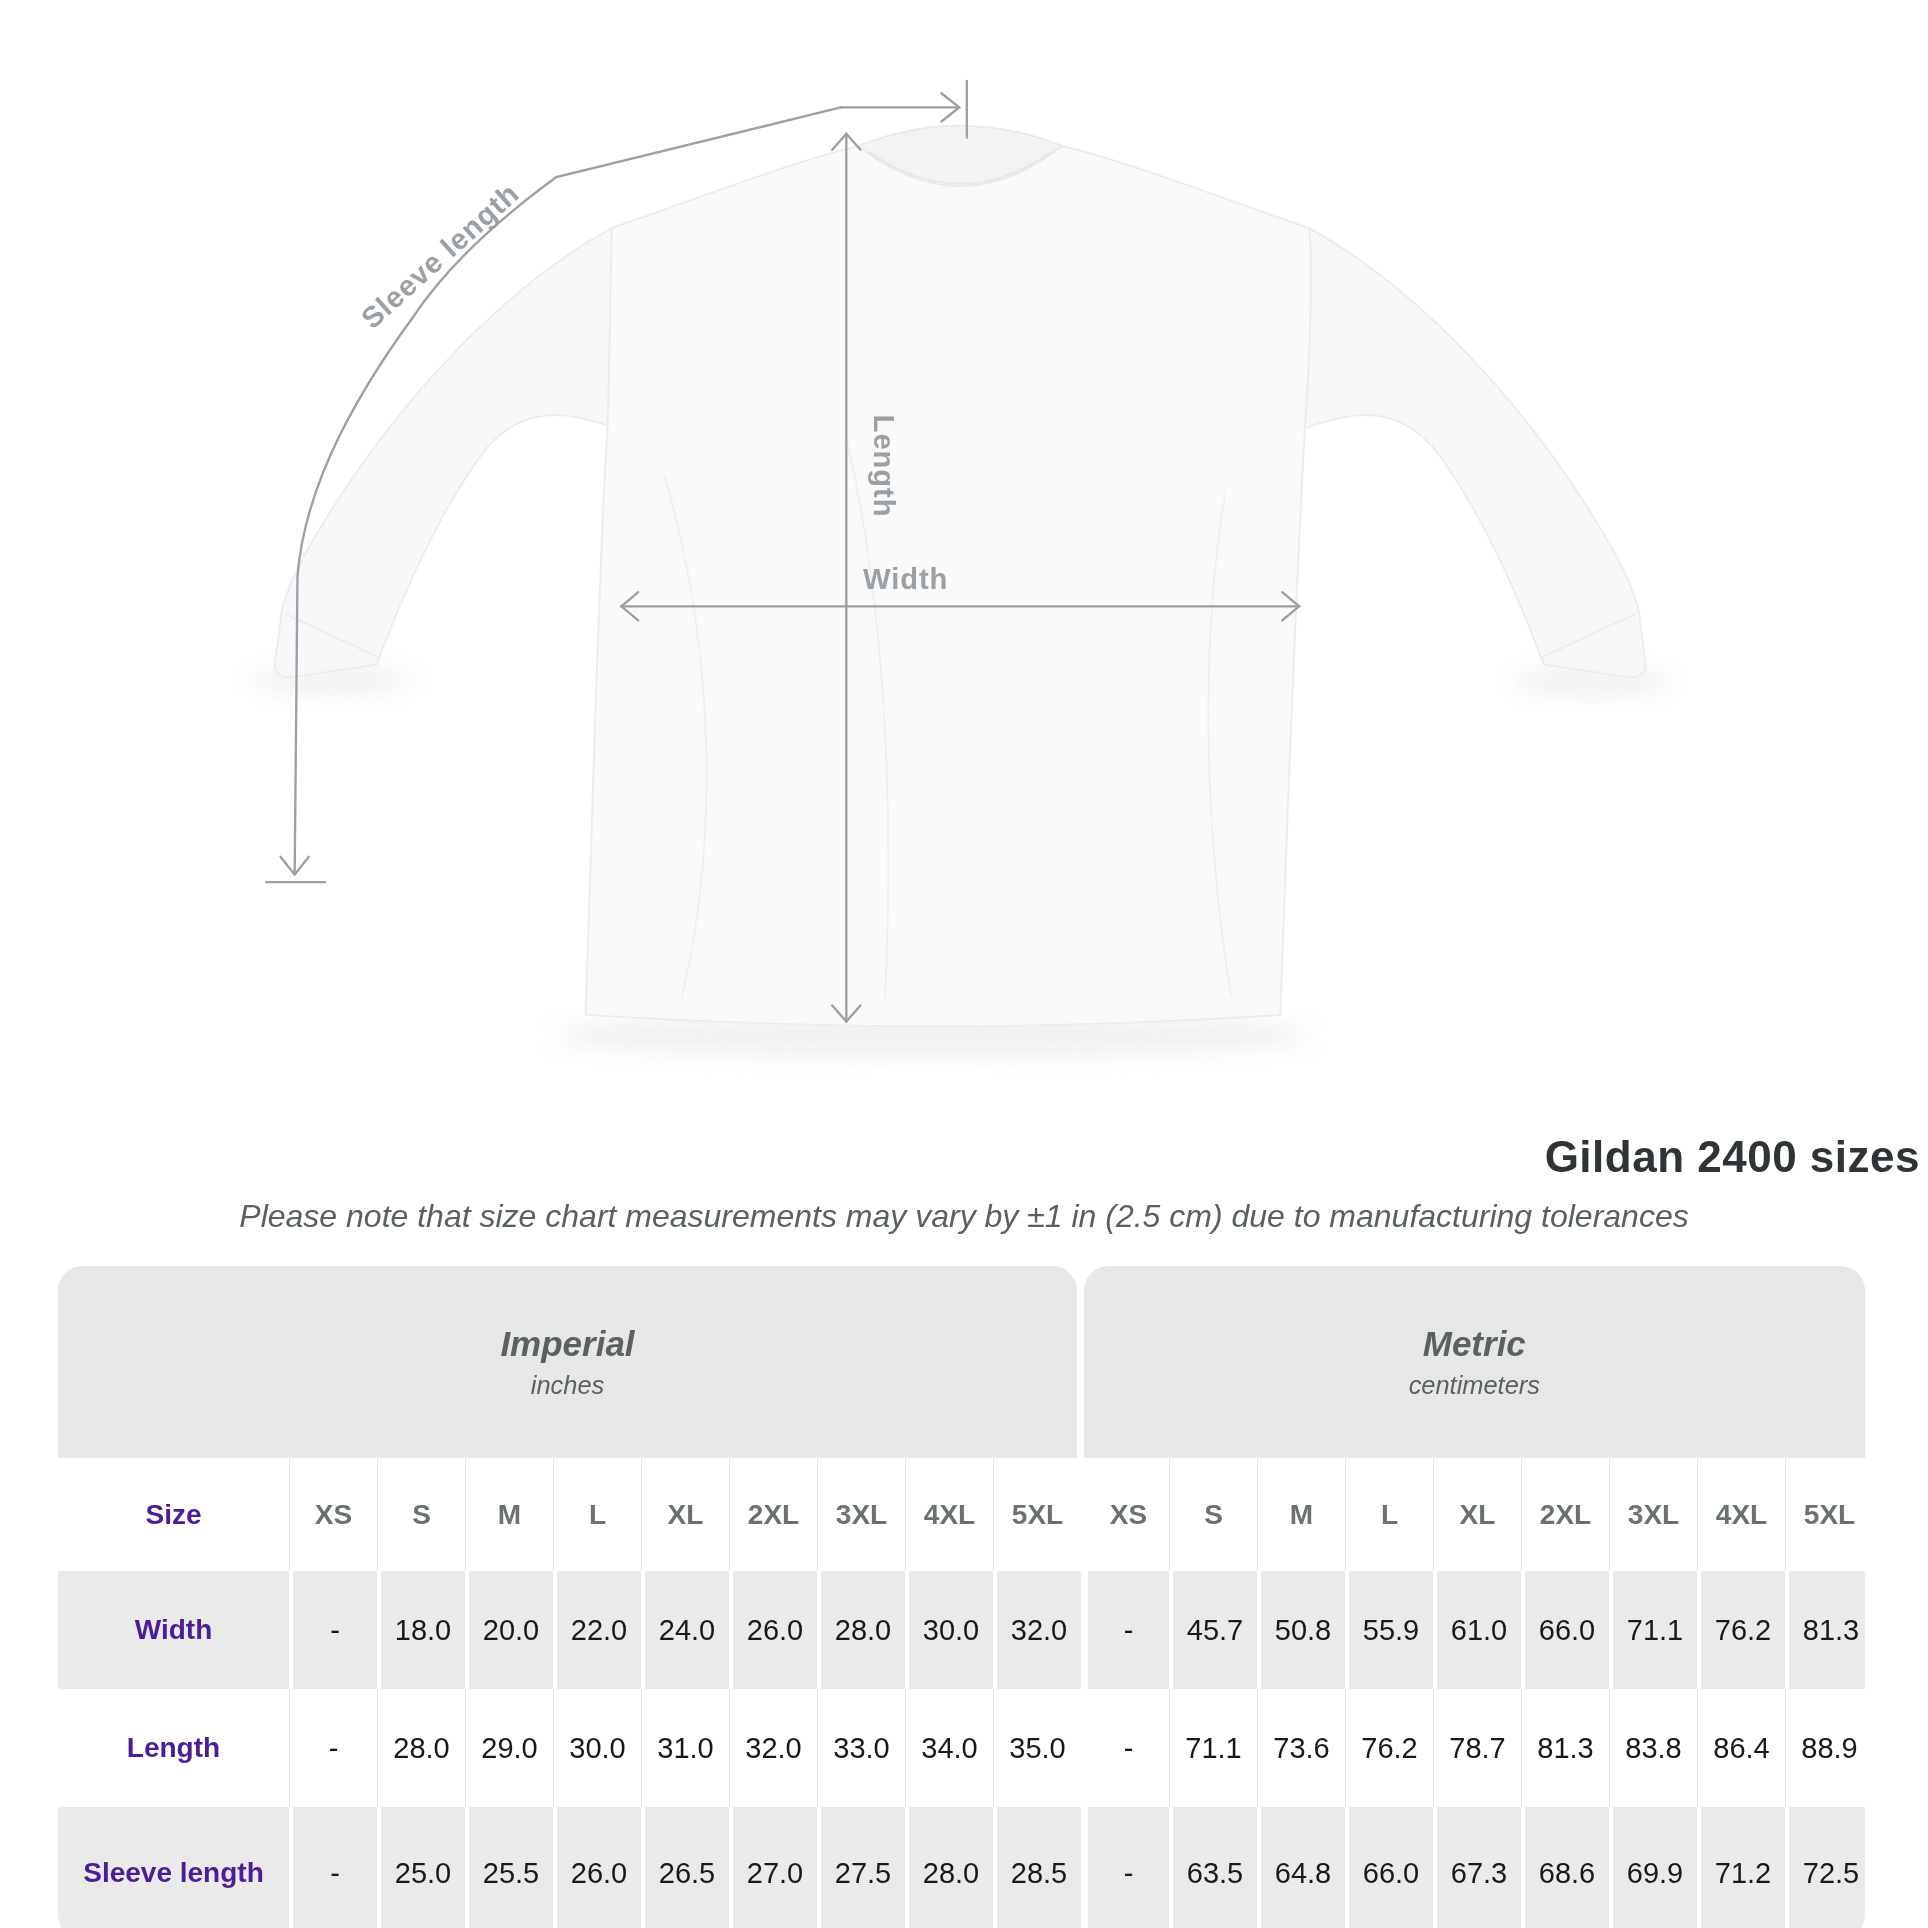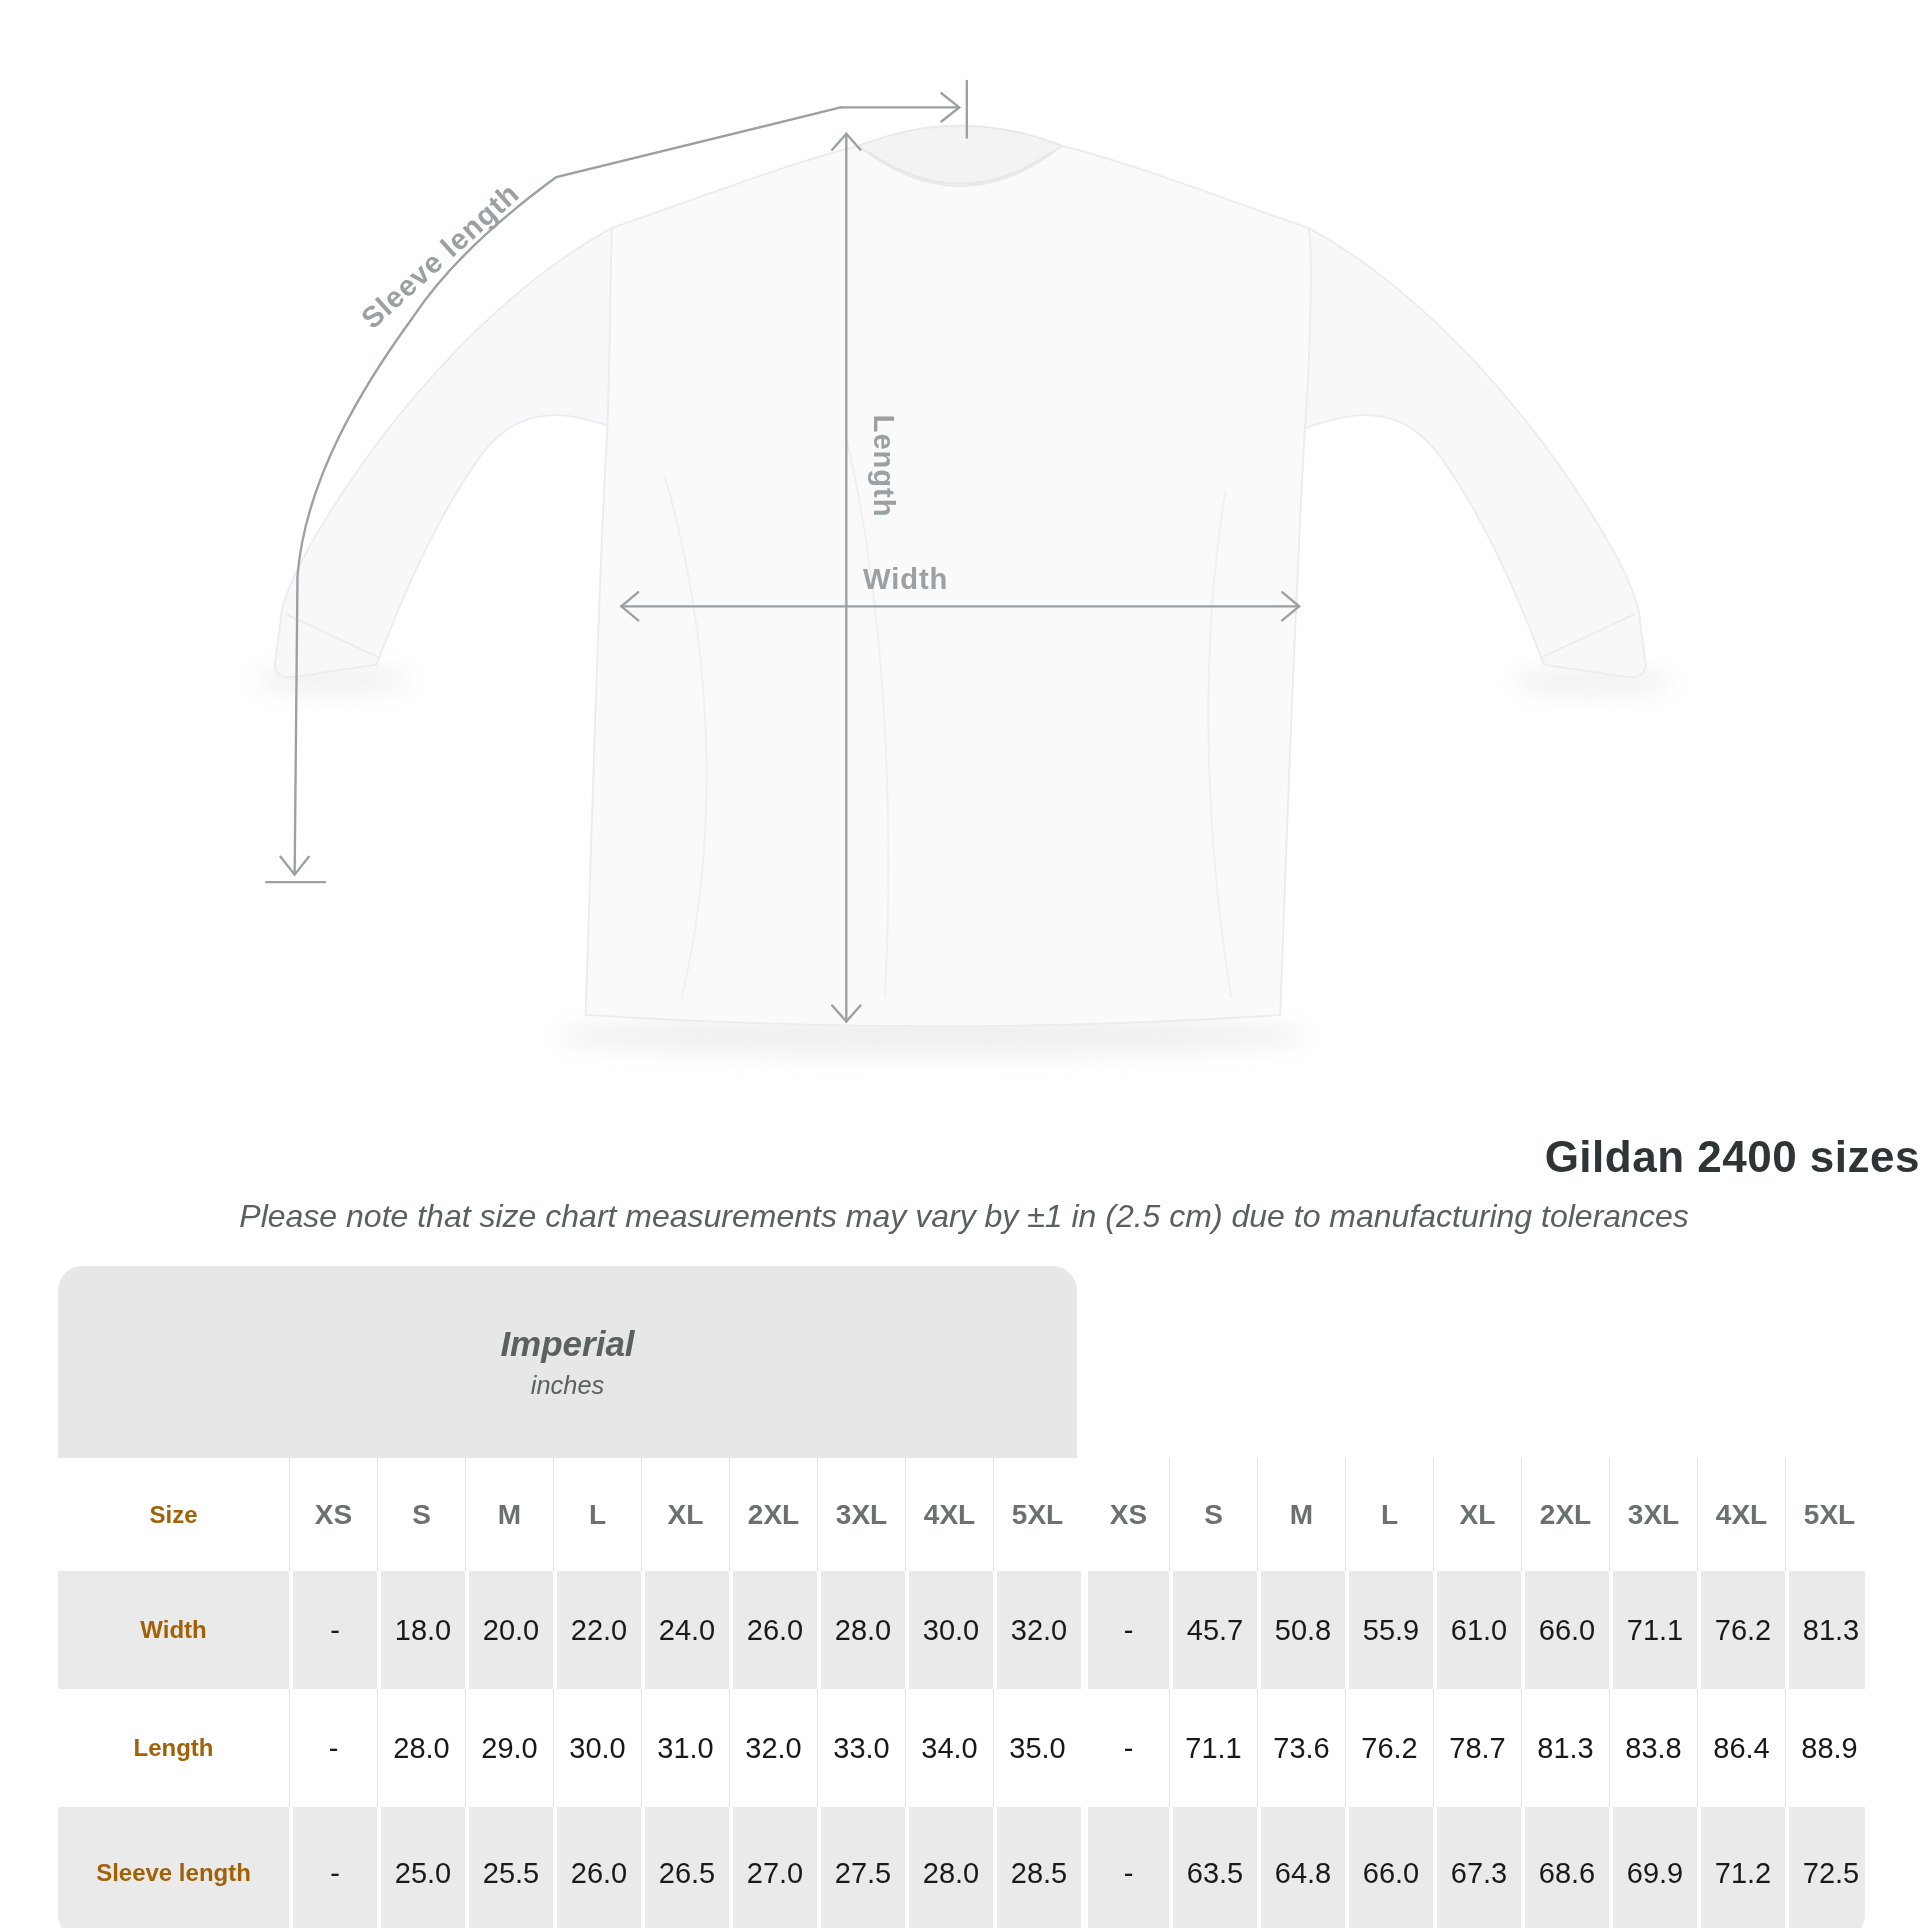--- a/index.html
+++ b/index.html
@@ -38,21 +38,21 @@
     border-radius:0 0 24.5px 24.5px;overflow:hidden;background:#ffffff;
   }
   .cell{
     display:flex;align-items:center;justify-content:center;
     font-size:29px;color:#17191b;border-left:1.9px solid #e2e2e2;background:#ffffff;
   }
   .cell.row-gray{background:#eaeaea;border-left:4.7px solid #ffffff;}
   .cell.metric-first{border-left-width:7.5px;border-left-color:#ffffff;}
   .cell.row-white.metric-first{border-left-color:#ffffff;}
   .cell.header{font-weight:bold;font-size:28px;color:#6b7171;}
-  .cell.label-cell{font-weight:bold;font-size:24px;color:#a16207;border-left:none !important;}
+  .cell.label-cell{font-weight:bold;font-size:28px;color:#4c1d95;border-left:none !important;}
 </style>
 </head>
 <body>
 
 <div class="page">
 
   <div class="shirt-wrap">
     <svg width="1928" height="1111" viewBox="0 0 2048 1180" xmlns="http://www.w3.org/2000/svg">
       <defs>
         <filter id="soft" x="-60%" y="-60%" width="220%" height="220%">
@@ -119,20 +119,24 @@
   </div>
 
   <h1 class="page-title">Gildan 2400 sizes</h1>
   <p class="page-subtitle">Please note that size chart measurements may vary by ±1 in (2.5 cm) due to manufacturing tolerances</p>
 
   <div class="size-table">
     <div class="band-row">
       <div class="band band-imperial">
         <div class="band-name">Imperial</div>
         <div class="band-unit">inches</div>
+      </div>
+      <div class="band band-metric">
+        <div class="band-name">Metric</div>
+        <div class="band-unit">centimeters</div>
       </div>
     </div>
     <div class="grid" id="grid">
         <div class="cell label-cell row-white header">Size</div>
         <div class="cell row-white header">XS</div>
         <div class="cell row-white header">S</div>
         <div class="cell row-white header">M</div>
         <div class="cell row-white header">L</div>
         <div class="cell row-white header">XL</div>
         <div class="cell row-white header">2XL</div>

